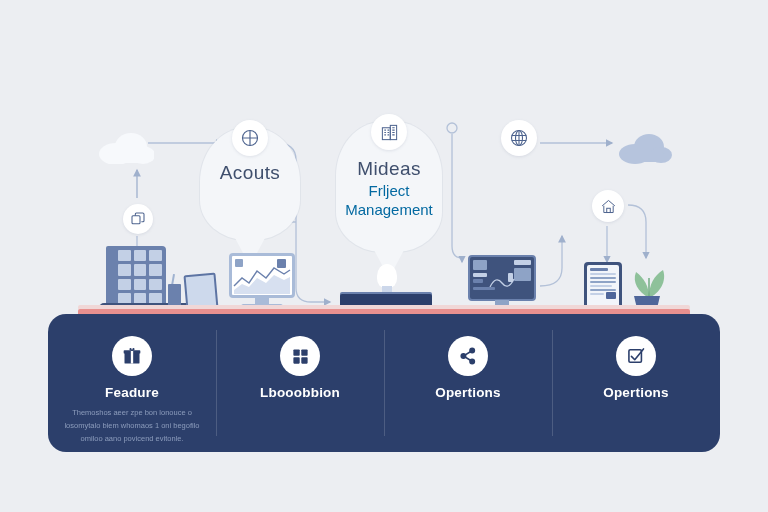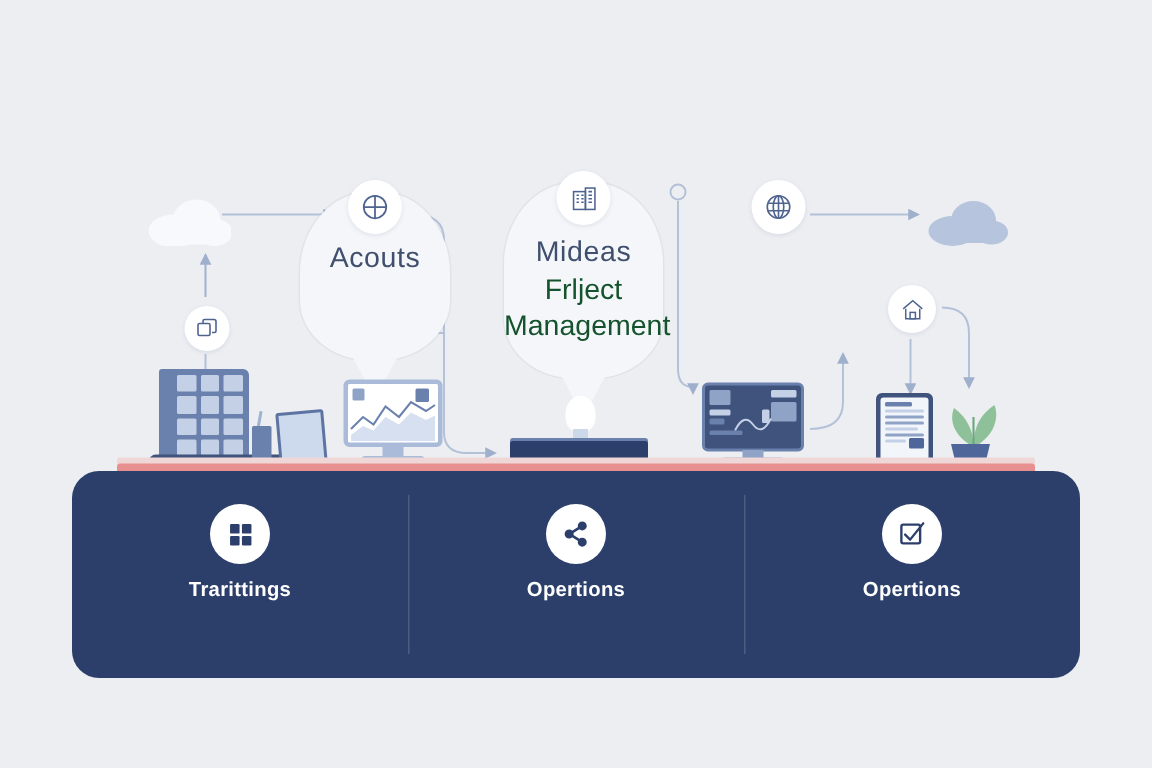--- a/index.html
+++ b/index.html
@@ -50,23 +50,23 @@
     left: 0; right: 0;
     text-align: center;
     color: #3f4f6d;
   }
   .bubble-title {
     font-size: 19px;
     letter-spacing: 0.4px;
     font-weight: 400;
   }
   .bubble-sub {
-    font-size: 19px;
+    font-size: 15px;
     line-height: 1.25;
-    color: #14532d;
+    color: #0369a1;
     margin-top: 2px;
   }
 
   
   .badge {
     position: absolute;
     border-radius: 50%;
     background: #ffffff;
     display: flex;
     align-items: center;
@@ -531,31 +531,46 @@
     </div>
 
   </div>
 
   <div class="desk-shadow"></div>
   <div class="desk"></div>
 
   <div class="panel">
     <div class="cols">
 
+      <div class="col">
+        <div class="col-badge">
+          <svg width="20" height="20" viewBox="0 0 24 24" fill="#2c3f6b">
+            <rect x="3" y="8" width="18" height="13" rx="1"></rect>
+            <rect x="2" y="5" width="20" height="4" rx="1"></rect>
+            <rect x="10.6" y="3" width="2.8" height="18" fill="#ffffff"></rect>
+            <path d="M12 6 C9 6 8 3 10 2.4 C11.6 2 12 5 12 6Z"></path>
+            <path d="M12 6 C15 6 16 3 14 2.4 C12.4 2 12 5 12 6Z"></path>
+          </svg>
+        </div>
+        <div class="col-title">Feadure</div>
+        <div class="col-body" style="white-space:pre-line;">Themoshos aeer zpe bon lonouce o
+losomytalo biem whomaos 1 oni begofilo
+omiloo aano povicend evitonle.</div>
+      </div>
 
       <div class="col">
         <div class="col-badge">
           <svg width="19" height="19" viewBox="0 0 24 24" fill="#2c3f6b">
             <rect x="3" y="3" width="8" height="8" rx="1"></rect>
             <rect x="13" y="3" width="8" height="8" rx="1"></rect>
             <rect x="3" y="13" width="8" height="8" rx="1"></rect>
             <rect x="13" y="13" width="8" height="8" rx="1"></rect>
           </svg>
         </div>
-        <div class="col-title">Trarittings</div>
+        <div class="col-title">Lbooobbion</div>
       </div>
 
       <div class="col">
         <div class="col-badge">
           <svg width="20" height="20" viewBox="0 0 24 24" fill="none" stroke="#2c3f6b" stroke-width="2" stroke-linecap="round">
             <circle cx="17" cy="5.5" r="2.6" fill="#2c3f6b"></circle>
             <circle cx="17" cy="18.5" r="2.6" fill="#2c3f6b"></circle>
             <circle cx="6.5" cy="12" r="2.6" fill="#2c3f6b"></circle>
             <path d="M14.8 6.9 8.8 10.7M8.8 13.3l6 3.8"></path>
           </svg>

